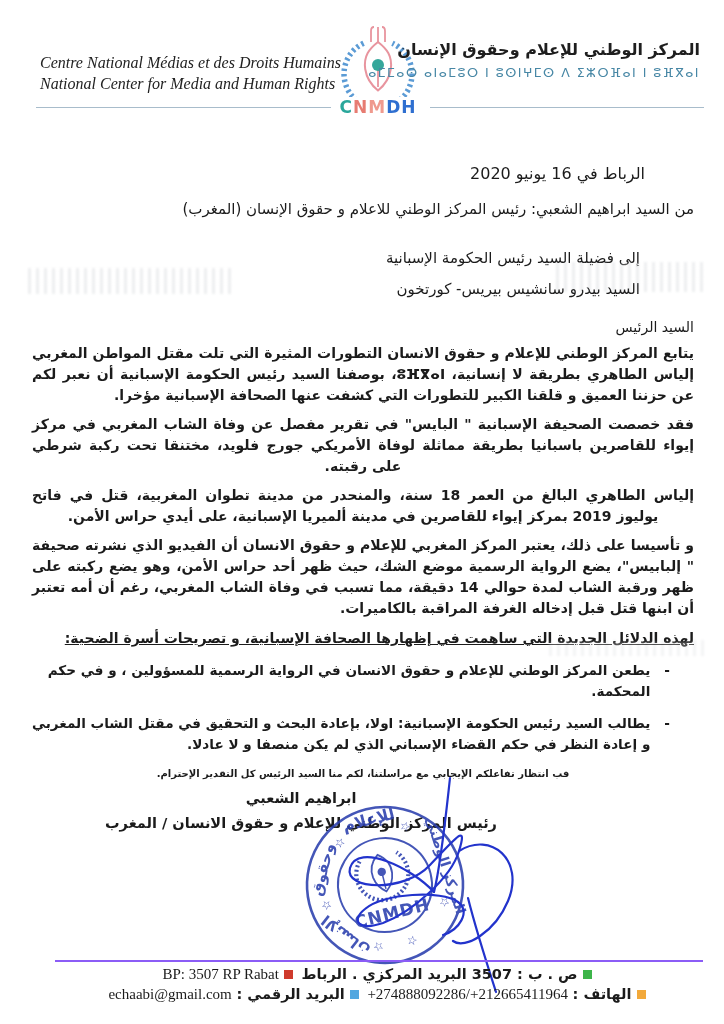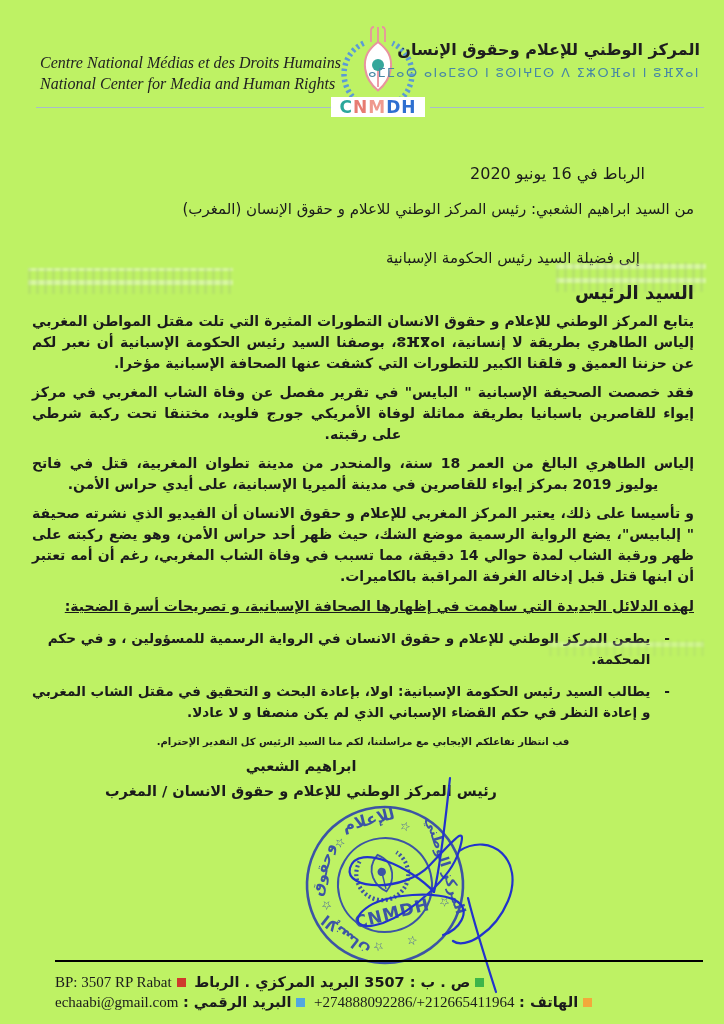--- a/index.html
+++ b/index.html
@@ -1,17 +1,17 @@
 <!DOCTYPE html>
 <html lang="ar"><head>
 <meta charset="utf-8">
 <style>
   html,body{margin:0;padding:0;background:#888;}
   .page{
-    position:relative;width:724px;height:1024px;margin:0 auto;background:#bef264;
+    position:relative;width:724px;height:1024px;margin:0 auto;background:#ffffff;
     font-family:"DejaVu Sans",sans-serif;color:#1b1b1b;overflow:hidden;
   }
   
   .letterhead{position:absolute;top:0;left:0;right:0;height:122px;}
   .lh-fr{position:absolute;left:40px;top:52px;width:310px;
     font-family:"Liberation Serif",serif;font-style:italic;font-size:16px;line-height:1.32;color:#222;}
   .lh-ar{position:absolute;right:24px;top:40px;text-align:right;direction:rtl;}
   .lh-ar-title{font-size:16px;font-weight:bold;color:#1e1e1e;}
   .lh-tifinagh{margin-top:6px;font-size:12.5px;letter-spacing:1.5px;color:#4787a5;direction:ltr;text-align:center;}
   .lh-rule{position:absolute;top:107px;border-top:1.5px solid #a8bccb;}
@@ -19,37 +19,37 @@
   .lh-rule.right{left:430px;right:20px;}
   .lh-logo{position:absolute;left:325px;top:22px;}
   .lh-acronym{position:absolute;left:331px;top:97px;width:94px;text-align:center;z-index:2;background:#fff;
     font-weight:bold;font-size:17px;letter-spacing:1px;font-family:"DejaVu Sans",sans-serif;}
   
   .bodytext{position:absolute;top:122px;left:32px;right:30px;direction:rtl;text-align:right;}
   .date-line{margin:42px 49px 0 0;font-size:16px;text-align:right;}
   .from-line{margin-top:17px;font-size:15px;}
   .to-block{margin:31px 54px 0 0;font-size:15px;}
   .to-line2{margin-top:13px;}
-  .salutation{margin-top:15px;font-size:18px;font-weight:bold;}
+  .salutation{margin-top:21px;font-size:14px;font-weight:normal;}
   .para{margin-top:8px;font-size:14px;font-weight:bold;line-height:21px;text-align:justify;}
   .para.centerlast{text-align-last:center;}
   .evidence-intro{margin-top:9px;font-size:14px;font-weight:bold;line-height:21px;text-decoration:underline;}
   .bullet{display:flex;gap:14px;margin:11px 24px 0 0;font-size:13.6px;font-weight:bold;line-height:21px;}
   .bullet .dash{flex:0 0 auto;}
   .bullet .btext{flex:1;text-align:right;}
   .closing-line{margin-top:13px;font-size:10px;font-weight:bold;text-align:center;}
   .sig-block{margin-top:11px;text-align:center;transform:translateX(-62px);} 
   .signer-name{font-size:14.5px;font-weight:bold;}
   .signer-title{margin-top:9px;font-size:14.5px;font-weight:bold;}
   
   .stamp{position:absolute;left:296px;top:796px;opacity:.88;}
   .signature{position:absolute;left:262px;top:772px;}
   
-  .footer{position:absolute;left:55px;right:21px;top:960px;border-top:2px solid #000000;
-    padding-top:10px;direction:rtl;text-align:left;font-size:14.5px;}
+  .footer{position:absolute;left:55px;right:21px;top:960px;border-top:2px solid #8b5cf6;
+    padding-top:2px;direction:rtl;text-align:center;font-size:14.5px;}
   .footer .row{line-height:20px;white-space:nowrap;}
   .sq{display:inline-block;width:9px;height:9px;margin:0 4px 0 5px;vertical-align:0px;}
   .sq-green{background:#3db54a;}
   .sq-red{background:#cf3a2c;}
   .sq-orange{background:#f2a93b;}
   .sq-blue{background:#52a7e0;}
   .latin{font-family:"Liberation Serif",serif;font-size:15px;font-weight:normal;direction:ltr;unicode-bidi:isolate;display:inline-block;}
   .ar-b{font-weight:bold;}
   
   .bleed{position:absolute;opacity:.45;filter:blur(.8px);pointer-events:none;
@@ -98,20 +98,21 @@
   </div>
 
   <div class="bodytext">
 
     <div class="date-line">الرباط في 16 يونيو 2020</div>
 
     <div class="from-line">من السيد ابراهيم الشعبي: رئيس المركز الوطني للاعلام و حقوق الإنسان (المغرب)</div>
 
     <div class="to-block">
       <div>إلى فضيلة السيد رئيس الحكومة الإسبانية</div>
+      <div class="to-line2">السيد بيدرو سانشيس بيريس- كورتخون</div>
     </div>
 
     <div class="salutation">السيد الرئيس</div>
 
     <div class="para">يتابع المركز الوطني للإعلام و حقوق الانسان التطورات المثيرة التي تلت مقتل المواطن المغربي إلياس الطاهري بطريقة لا إنسانية، ⵓⴼⴳⴰⵏ، بوصفنا السيد رئيس الحكومة الإسبانية أن نعبر لكم عن حزننا العميق و قلقنا الكبير للتطورات التي كشفت عنها الصحافة الإسبانية مؤخرا.</div>
     <div class="para centerlast">فقد خصصت الصحيفة الإسبانية " البايس" في تقرير مفصل عن وفاة الشاب المغربي في مركز إيواء للقاصرين باسبانيا بطريقة مماثلة لوفاة الأمريكي جورج فلويد، مختنقا تحت ركبة شرطي على رقبته.</div>
     <div class="para centerlast">إلياس الطاهري البالغ من العمر 18 سنة، والمنحدر من مدينة تطوان المغربية، قتل في فاتح يوليوز 2019 بمركز إيواء للقاصرين في مدينة ألميريا الإسبانية، على أيدي حراس الأمن.</div>
     <div class="para">و تأسيسا على ذلك، يعتبر المركز المغربي للإعلام و حقوق الانسان أن الفيديو الذي نشرته صحيفة " إلبابيس"، يضع الرواية الرسمية موضع الشك، حيث ظهر أحد حراس الأمن، وهو يضع ركبته على ظهر ورقبة الشاب لمدة حوالي 14 دقيقة، مما تسبب في وفاة الشاب المغربي، رغم أن أمه تعتبر أن ابنها قتل قبل إدخاله الغرفة المراقبة بالكاميرات.</div>
 
     <div class="evidence-intro">لهذه الدلائل الجديدة التي ساهمت في إظهارها الصحافة الإسبانية، و تصريحات أسرة الضحية:</div>

